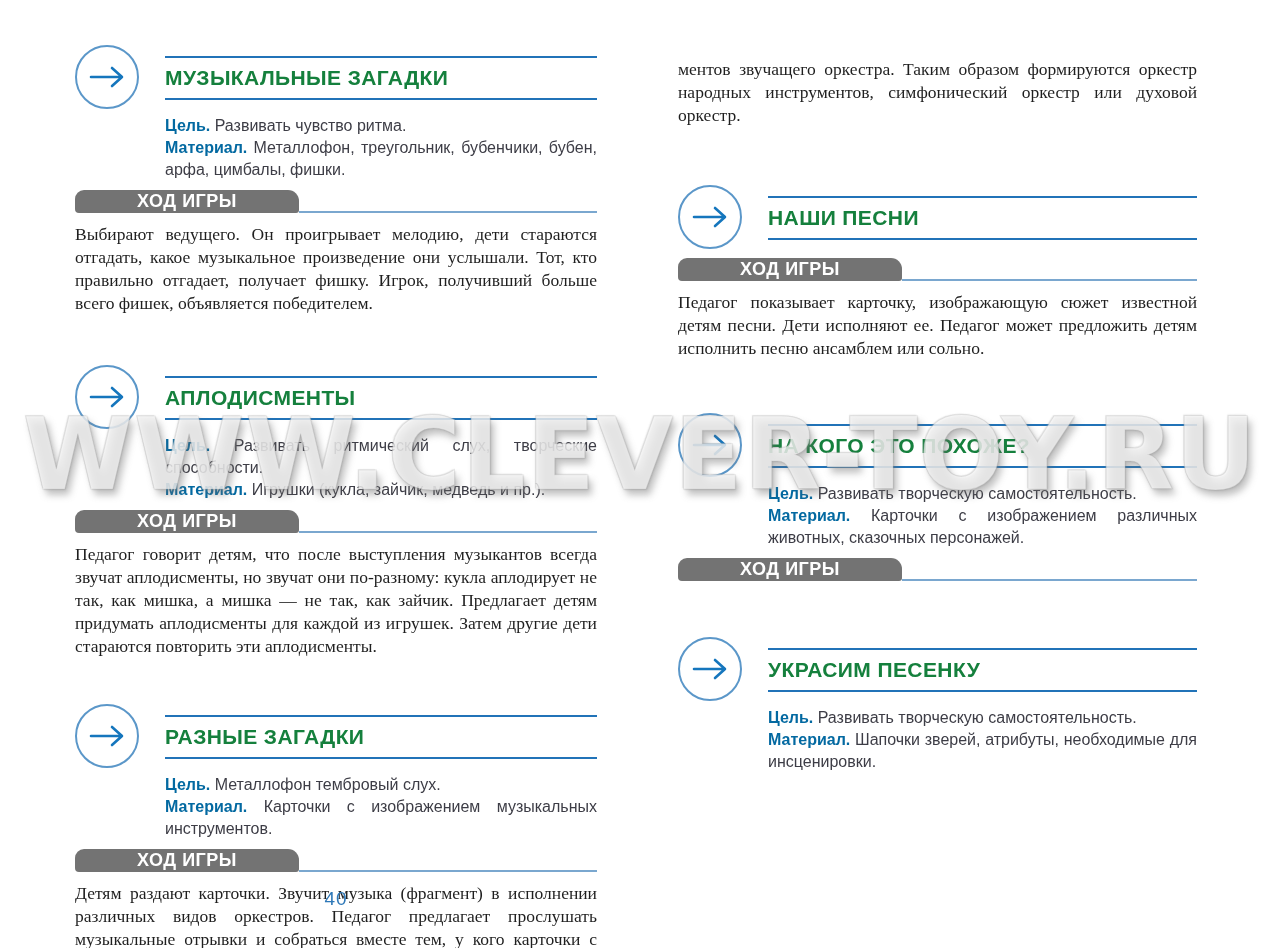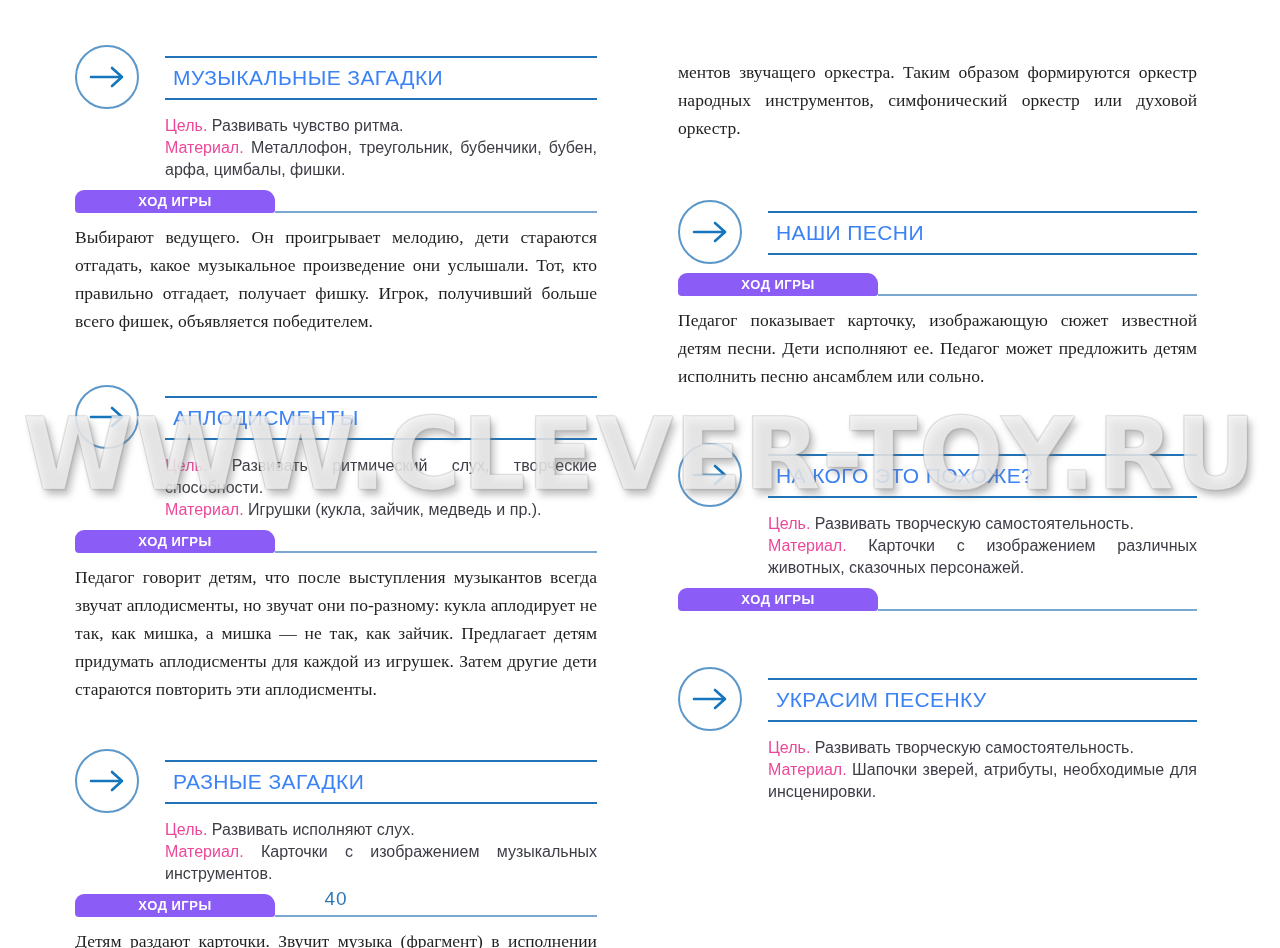--- a/index.html
+++ b/index.html
@@ -12,37 +12,37 @@
   .col-right{left:678px;top:58px;width:519px;}
 
   .game-head{display:flex;align-items:flex-start;}
   .circle{
     width:60px;height:60px;border:2px solid #5b97c9;border-radius:50%;
     display:flex;align-items:center;justify-content:center;flex:0 0 auto;background:#fff;
   }
   .title-wrap{flex:1;margin-left:26px;padding-top:11px;}
   .rule{height:2px;background:#2173b8;}
   .title{
-    margin:7px 8px;font-size:21px;line-height:26px;font-weight:400;
-    color:#3b82f6;letter-spacing:.4px;
+    margin:7px 0;font-size:21px;line-height:26px;font-weight:700;
+    color:#15803d;letter-spacing:.4px;
   }
   .meta{
     margin:6px 0 0 90px;font-size:16px;line-height:22px;color:#3d3d46;text-align:justify;
   }
   .meta p{margin:0;}
-  .meta .label{color:#ec4899;font-weight:400;}
+  .meta .label{color:#0369a1;font-weight:700;}
   .badge-row{display:flex;align-items:flex-end;margin-top:9px;}
   .badge{
-    width:200px;height:23px;background:#8b5cf6;border-radius:9px 11px 3px 4px;
-    color:#ffffff;font-size:13px;font-weight:700;letter-spacing:.5px;
+    width:224px;height:23px;background:#737373;border-radius:9px 11px 3px 4px;
+    color:#ffffff;font-size:18px;font-weight:700;letter-spacing:.5px;
     display:flex;align-items:center;justify-content:center;
   }
   .badge-line{flex:1;height:2px;background:#7aa7cf;}
   .bodytext{
-    margin:10px 0 0;font-family:"Liberation Serif",serif;font-size:17.5px;line-height:28px;
+    margin:10px 0 0;font-family:"Liberation Serif",serif;font-size:17.5px;line-height:23px;
     color:#1f1f1f;text-align:justify;
   }
   .cont{margin-top:0;}
   .pagenum{
     position:absolute;left:0;width:100%;text-align:center;
     font-size:19px;color:#2e78b8;letter-spacing:1px;
   }
   .col-left .pagenum{top:843px;}
   .col-right .pagenum{top:830px;}
 
@@ -117,21 +117,21 @@
             <path d="M3 13 H33 M24 4 L34 13 L24 22" stroke="#1576bd" stroke-width="2.6" fill="none" stroke-linecap="round" stroke-linejoin="round"></path>
           </svg>
       </div>
       <div class="title-wrap">
         <div class="rule"></div>
         <h2 class="title">РАЗНЫЕ ЗАГАДКИ</h2>
         <div class="rule"></div>
       </div>
     </div>
     <div class="meta">
-      <p><span class="label">Цель.</span> <span>Развивать исполняют слух.</span></p>
+      <p><span class="label">Цель.</span> <span>Металлофон тембровый слух.</span></p>
       <p><span class="label">Материал.</span> <span>Карточки с изображением музыкальных инструментов.</span></p>
     </div>
     <div class="badge-row">
       <div class="badge">ХОД ИГРЫ</div>
       <div class="badge-line"></div>
     </div>
     <p class="bodytext">Детям раздают карточки. Звучит музыка (фрагмент) в исполнении различных видов оркестров. Педагог предлагает прослушать музыкальные отрывки и собраться вместе тем, у кого карточки с изображением инстру-</p>
   </section>
 
   <div class="pagenum">40</div>

